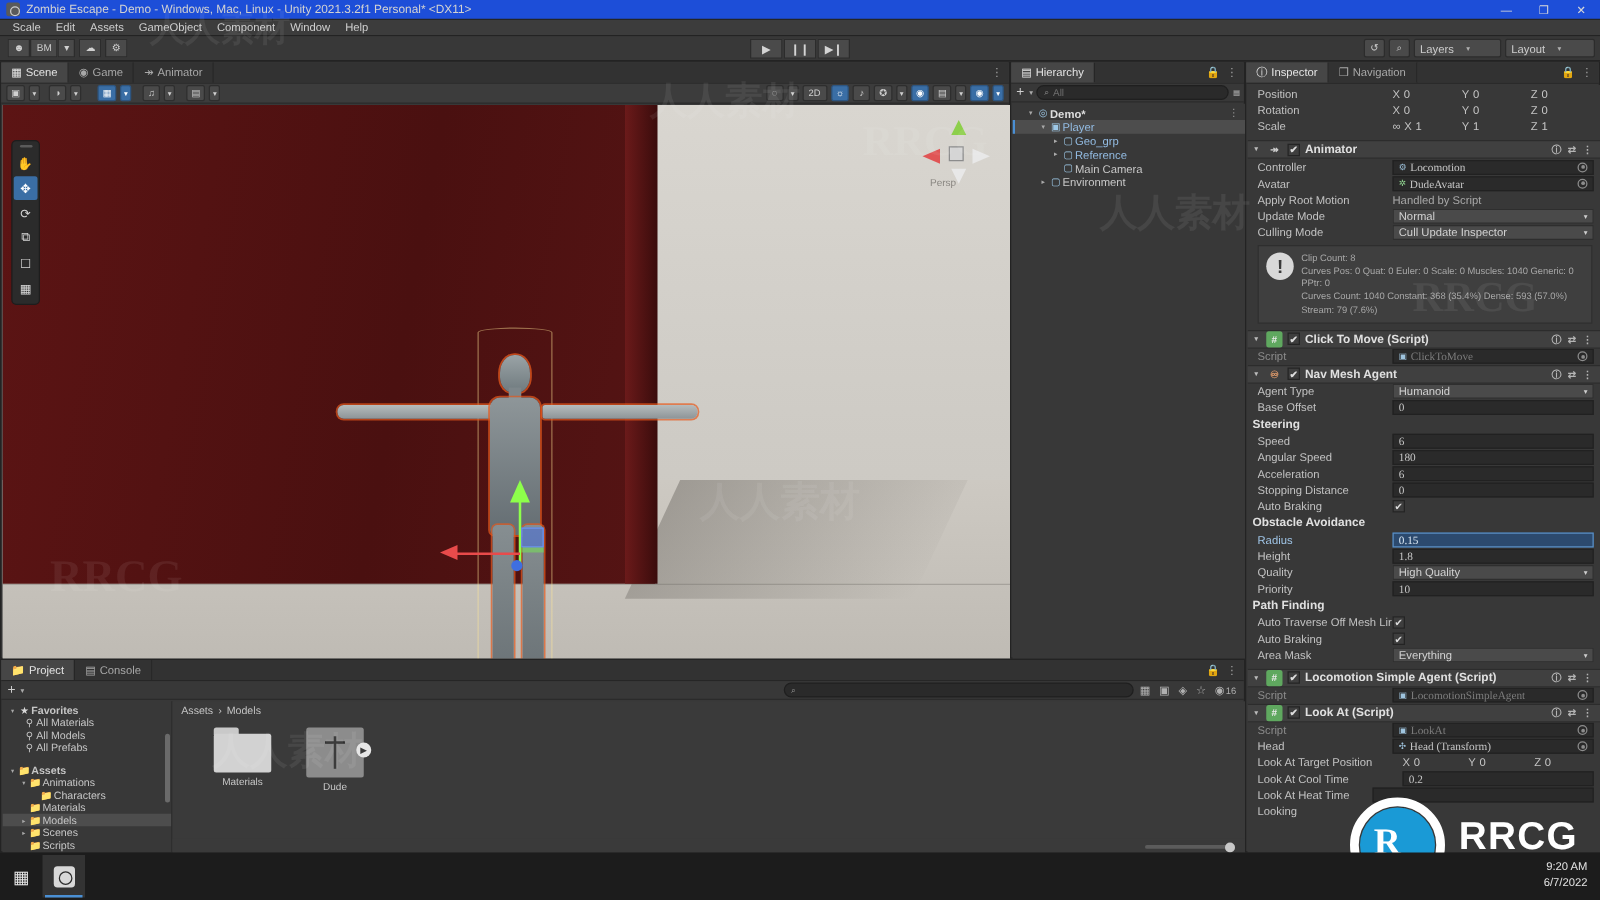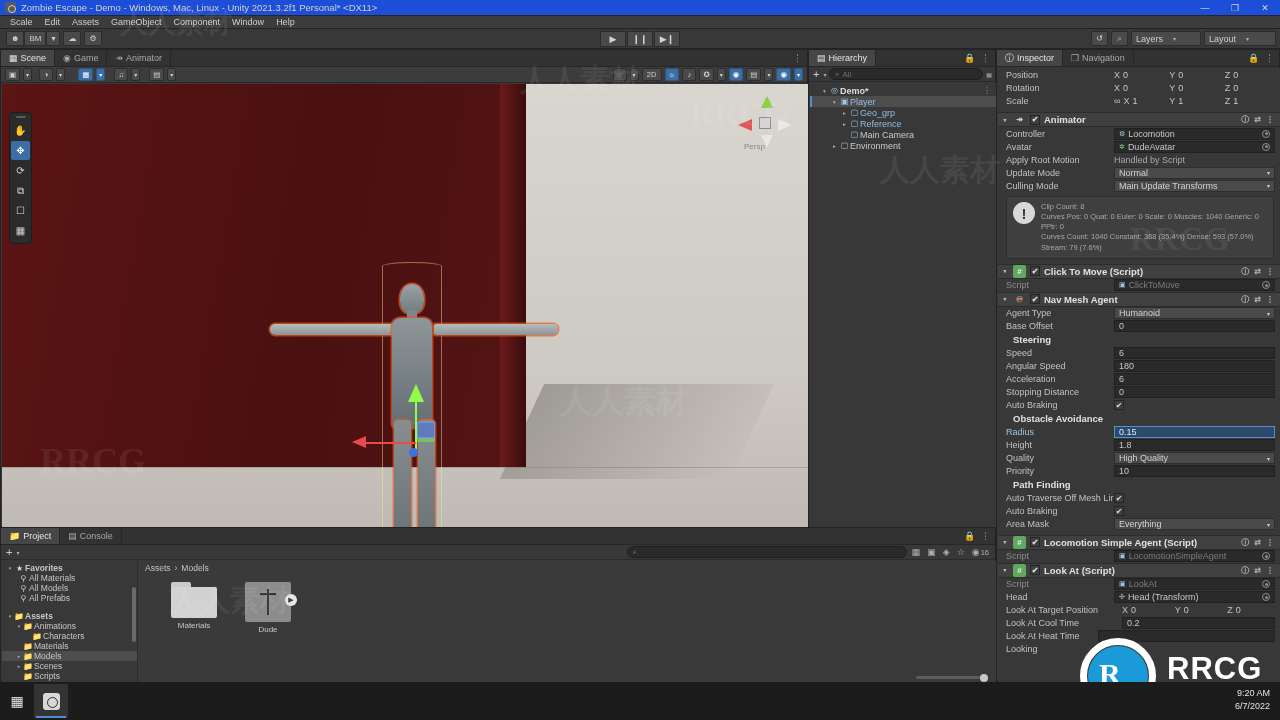--- a/index.html
+++ b/index.html
@@ -212,21 +212,21 @@
     background:#383838; overflow:hidden; }
   .row { display:flex; align-items:center; height:13px; padding-left:8px; font-size:9px; }
   .row .lab { width:108px; color:#c2c2c2; white-space:nowrap; overflow:hidden; }
   .row .lab.dim { color:#8c8c8c; }
   .vec { display:flex; flex:1; gap:4px; padding-right:4px; }
   .vec .vi { flex:1; display:flex; align-items:center; gap:3px; }
   .vec .vk { color:#c2c2c2; font-size:9px; }
   .vec .vv { flex:1; color:#c8c8c8; font-size:9px; }
   .fld {
     flex:1; height:12px; margin-right:5px; background:#2a2a2a; border:1px solid #212121;
-    display:flex; align-items:center; padding:0 4px; color:#c6c6c6; font-size:9px; gap:3px;
+    display:flex; align-items:center; padding:0 4px; color:#c6c6c6; font-size:9px; gap:3px;font-family:Liberation Serif, serif;
   }
   .fld.dim { color:#7c7c7c; }
   .fld.sel { background:#2c4a6e; border:1px solid #5a8fc4; color:#dce9f5; }
   .fld .obj-ico { font-size:7px; color:#9fc4de; }
   .fld .cir { margin-left:auto; width:8px;height:8px; border-radius:50%;
     border:1.4px solid #8d8d8d; position:relative; }
   .fld .cir:after{content:"";position:absolute;left:1.5px;top:1.5px;width:3px;height:3px;border-radius:50%;background:#8d8d8d;}
   .drop {
     flex:1; height:12px; margin-right:5px; background:#4a4a4a; border:1px solid #2e2e2e;
     display:flex; align-items:center; padding:0 4px; color:#d2d2d2; font-size:9px;
@@ -240,21 +240,21 @@
     background:#404040; border-top:1px solid #2c2c2c; border-bottom:1px solid #2c2c2c;
     font-size:9.5px; font-weight:bold; color:#e0e0e0; position:relative;
   }
   .sect-hdr .tri { font-size:5.5px; color:#bbb; width:8px; text-align:center; }
   .sect-hdr .cico { width:13px;height:13px; border-radius:2px; display:flex;
     align-items:center;justify-content:center; font-size:8px; }
   .sect-hdr .enchk { width:10px;height:10px; background:#3e3e3e; border:1px solid #242424;
     display:flex;align-items:center;justify-content:center;font-size:8px;color:#ddd;}
   .sect-hdr .rtools { margin-left:auto; display:flex; gap:5px; padding-right:6px; align-items:center; }
   .sect-hdr .rtools span { font-size:8px; color:#b4b4b4; cursor:pointer;}
-  .grp-lbl { height:14px; display:flex; align-items:center; padding-left:15px;
+  .grp-lbl { height:14px; display:flex; align-items:center; padding-left:4px;
     font-size:9.5px; font-weight:bold; color:#e0e0e0; }
   .warnbox { margin:4px 6px 5px 8px; background:#3f3f3f; border:1px solid #2e2e2e;
     display:flex; gap:6px; padding:5px 6px; }
   .warnbox .wico { width:22px;height:22px; flex:0 0 auto; border-radius:50%;
     background:#d8d8d8; color:#3a3a3a; display:flex;align-items:center;justify-content:center;
     font-size:15px; font-weight:bold; }
   .warnbox .wtxt { font-size:7.5px; color:#a8a8a8; line-height:1.35; }
 
   
   #proj-panel { left:0; top:527px; width:996px; height:155px; }
@@ -645,21 +645,21 @@
       <div class="row">
         <span class="lab">Update Mode</span>
         <span class="drop">
           <span>Normal</span>
           <span class="car">▾</span>
         </span>
       </div>
       <div class="row">
         <span class="lab">Culling Mode</span>
         <span class="drop">
-          <span>Main Update Transforms</span>
+          <span>Cull Update Inspector</span>
           <span class="car">▾</span>
         </span>
       </div>
       <div class="warnbox">
         <div class="wico">!</div>
         <div class="wtxt">
           <div>Clip Count: 8</div>
           <div>Curves Pos: 0 Quat: 0 Euler: 0 Scale: 0 Muscles: 1040 Generic: 0 PPtr: 0</div>
           <div>Curves Count: 1040 Constant: 368 (35.4%) Dense: 593 (57.0%) Stream: 79 (7.6%)</div>
         </div>

